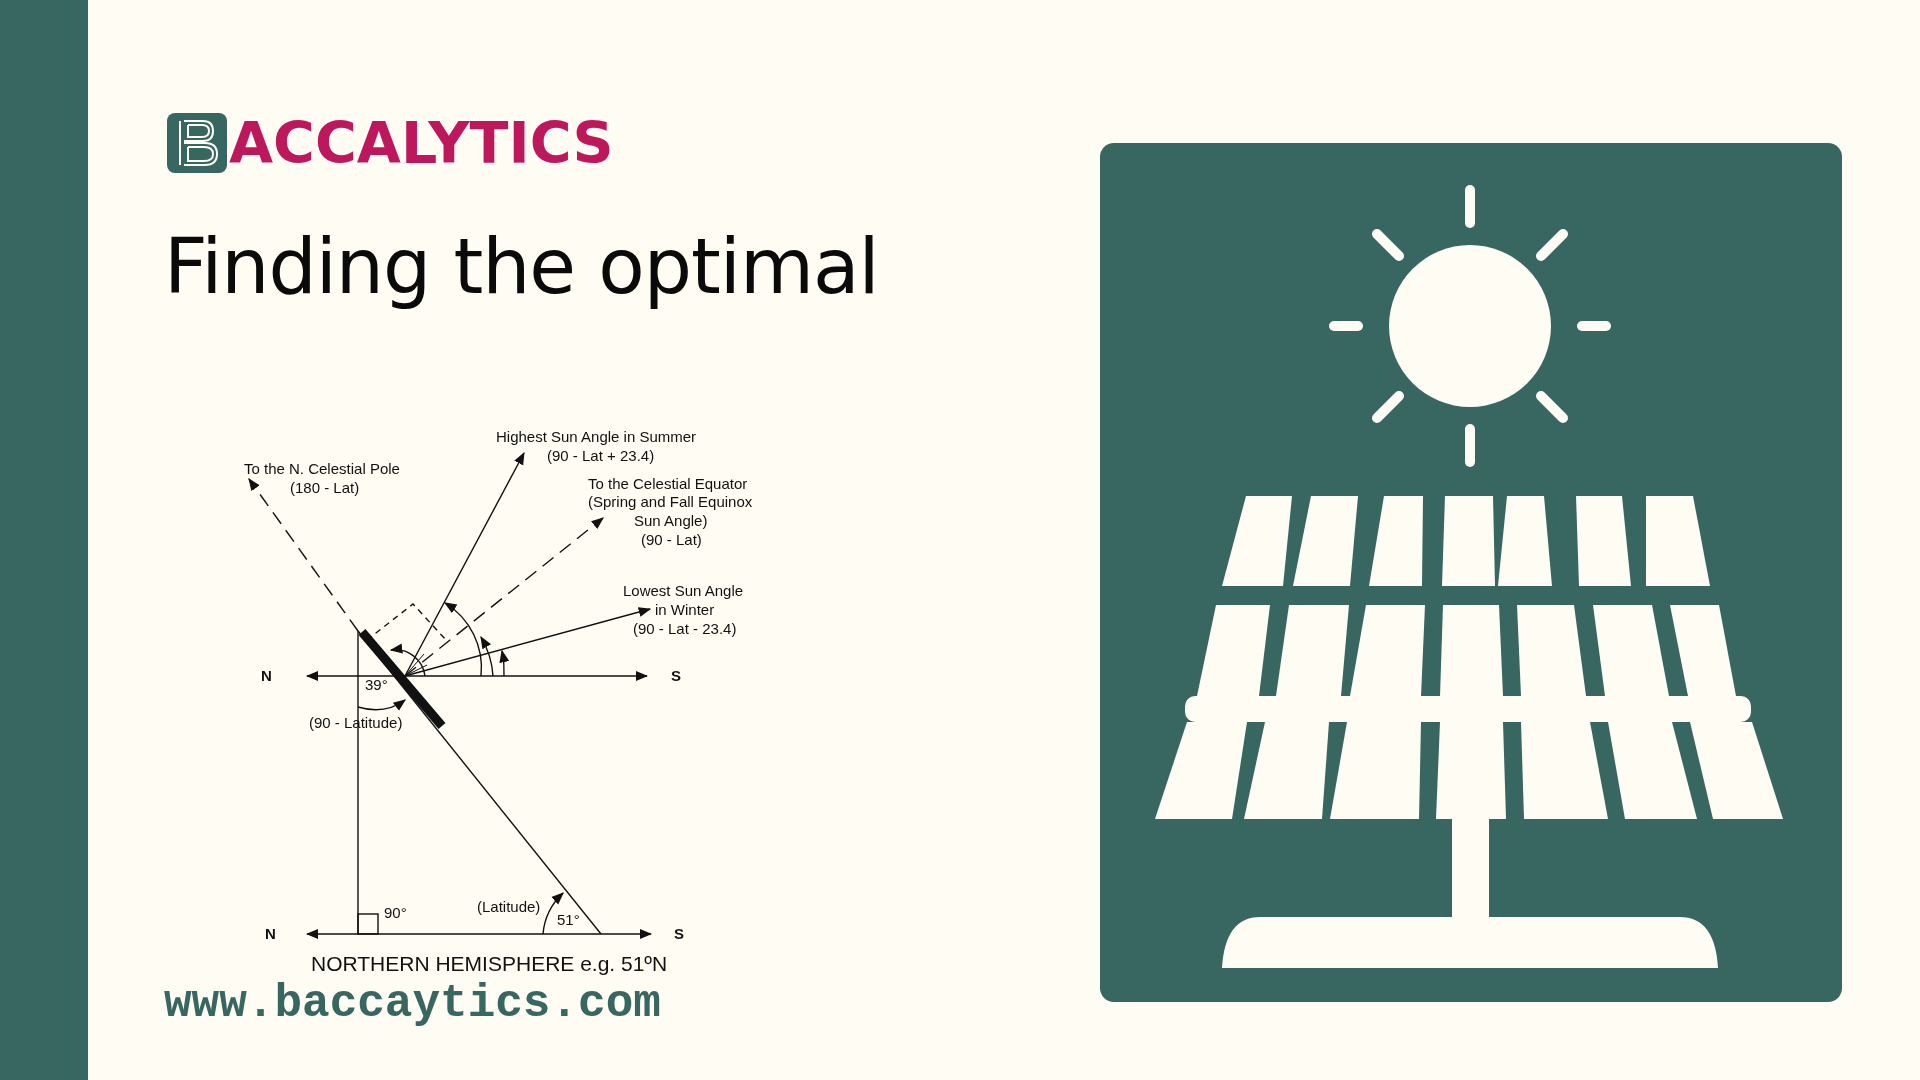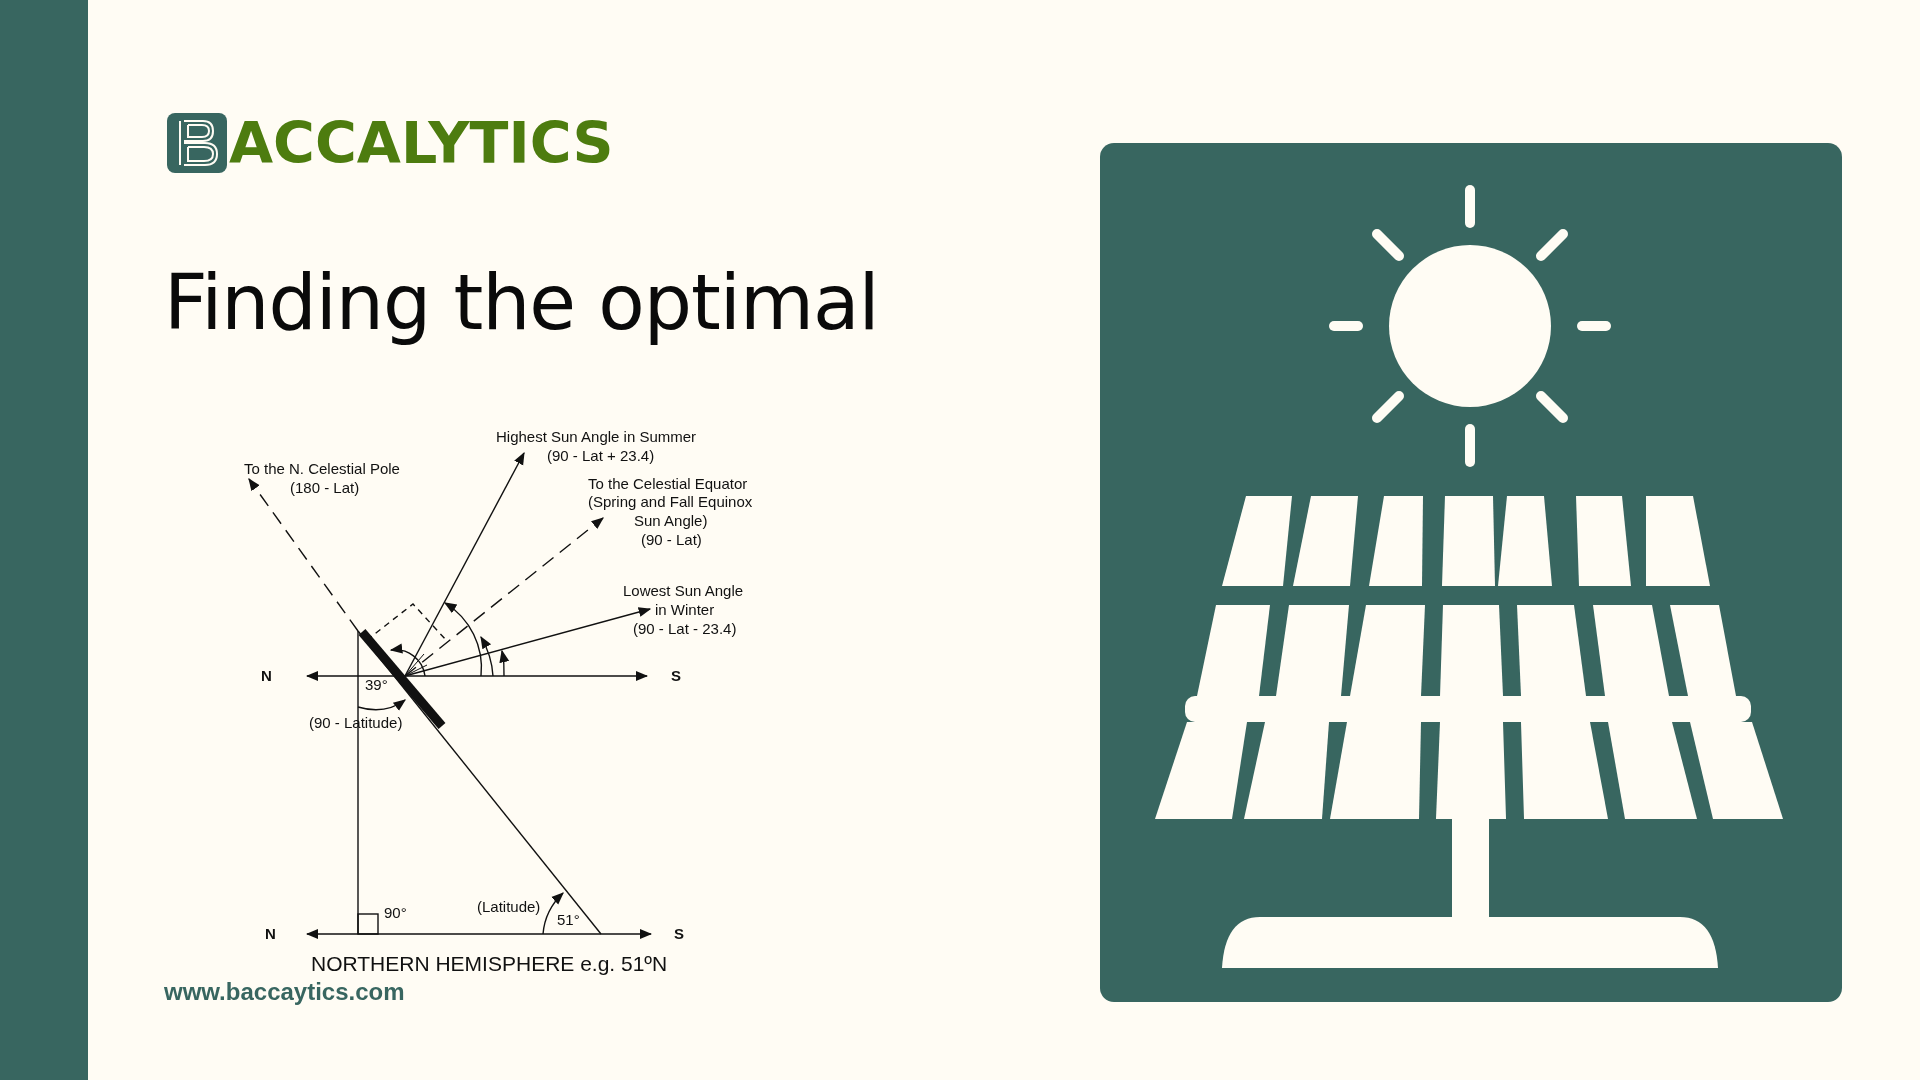--- a/index.html
+++ b/index.html
@@ -1,25 +1,25 @@
 <!DOCTYPE html>
 <html><head>
 <meta charset="utf-8">
 <style>
   html, body { margin:0; padding:0; }
   body { width:1920px; height:1080px; background:#fffcf4; position:relative; overflow:hidden; font-family:"DejaVu Sans", sans-serif; }
   .sidebar { position:absolute; left:0; top:0; width:88px; height:1080px; background:#386660; }
   .logo { position:absolute; left:167px; top:113px; display:flex; align-items:center; }
   .logo-mark { width:60px; height:60px; background:#386660; border-radius:8px; position:relative; }
-  .logo-text { font-family:"DejaVu Sans", sans-serif; font-weight:bold; font-size:57px; color:#4d7c0f; letter-spacing:0px; margin-left:2px; line-height:60px; }
-  .title { position:absolute; left:164px; top:215px; font-family:"DejaVu Sans", sans-serif; font-size:76px; line-height:104px; color:#0a0a0a; letter-spacing:-1px;margin-top:36px; }
+  .logo-text { font-family:"DejaVu Sans", sans-serif; font-weight:bold; font-size:57px; color:#be185d; letter-spacing:0px; margin-left:2px; line-height:60px; }
+  .title { position:absolute; left:164px; top:215px; font-family:"DejaVu Sans", sans-serif; font-size:76px; line-height:104px; color:#0a0a0a; letter-spacing:-1px; }
   .title div { white-space:nowrap; }
   .diagram { position:absolute; left:0; top:0; width:1920px; height:1080px; }
   .diagram text { font-family:"Liberation Sans", sans-serif; fill:#111; }
-  .url { position:absolute; left:164px; top:978px; font-family:Liberation Sans, sans-serif; font-weight:bold; font-size:24px; color:#386660; }
+  .url { position:absolute; left:164px; top:978px; font-family:Liberation Mono, monospace; font-weight:bold; font-size:46px; color:#386660; }
   .card { position:absolute; left:1100px; top:143px; width:742px; height:859px; background:#386660; border-radius:14px; }
 </style>
 </head>
 <body>
 
 <div class="sidebar"></div>
 
 <div class="logo">
   <div class="logo-mark">
     <svg width="60" height="60" viewBox="0 0 60 60">

